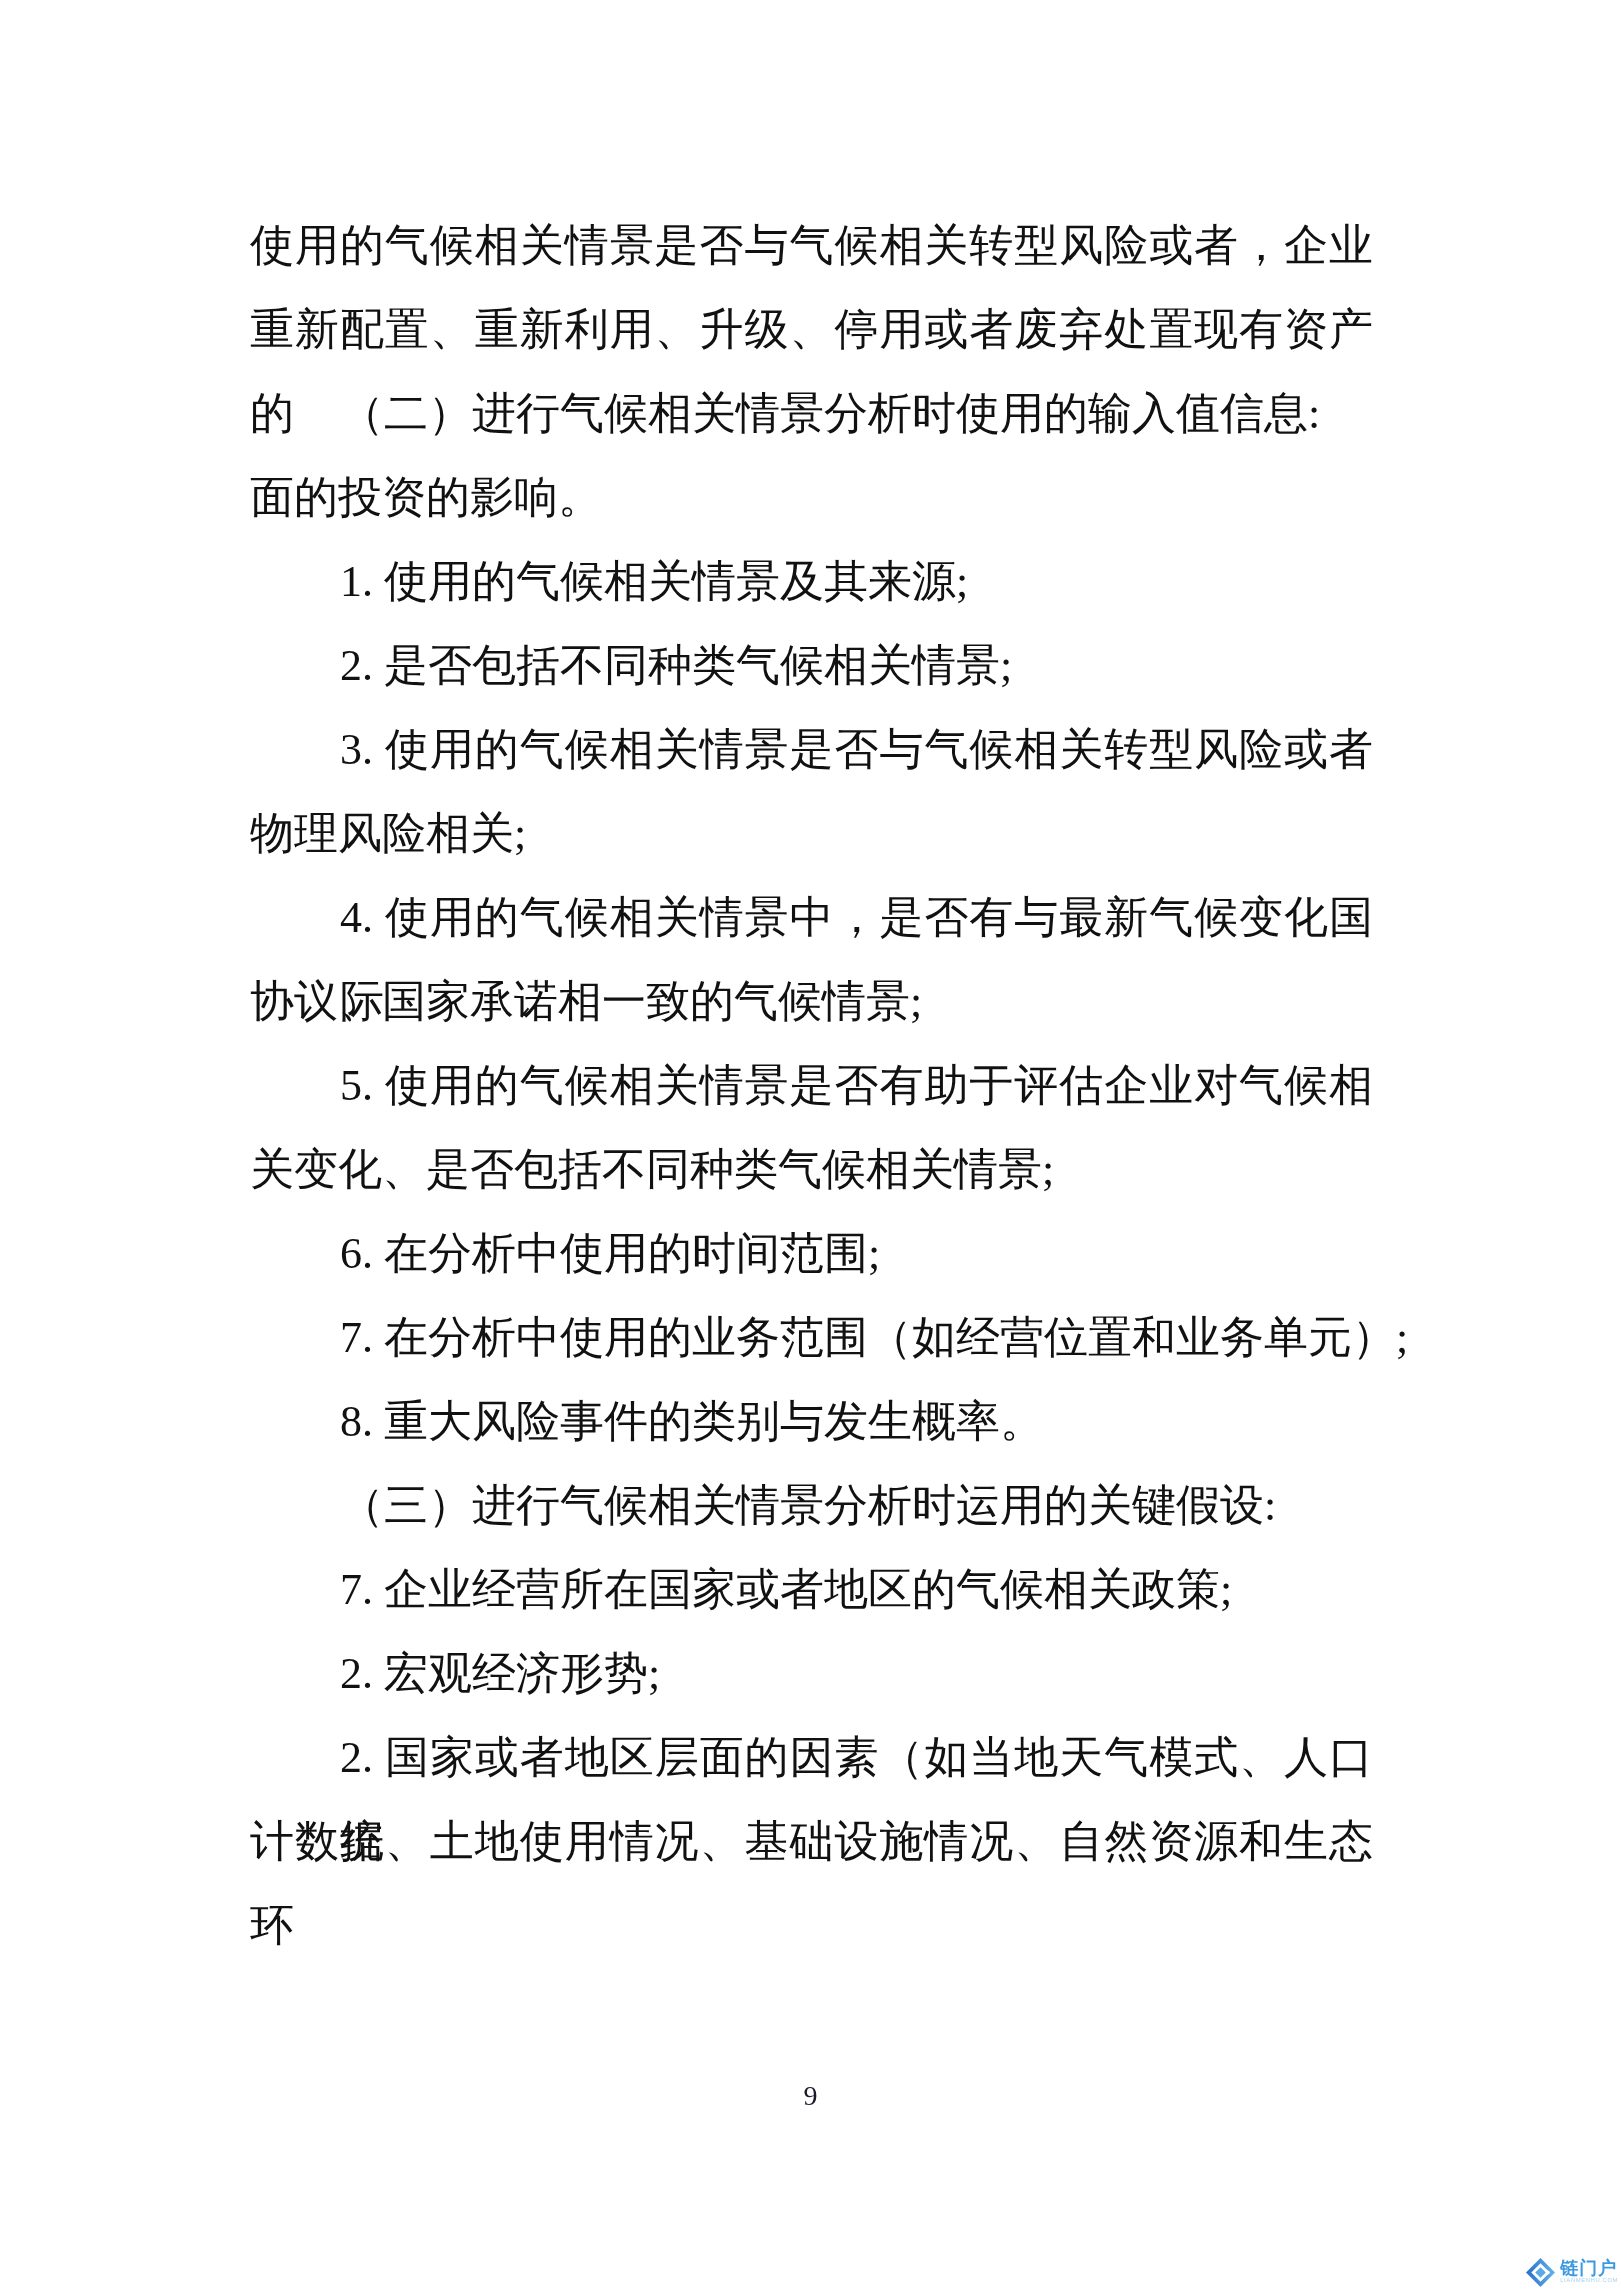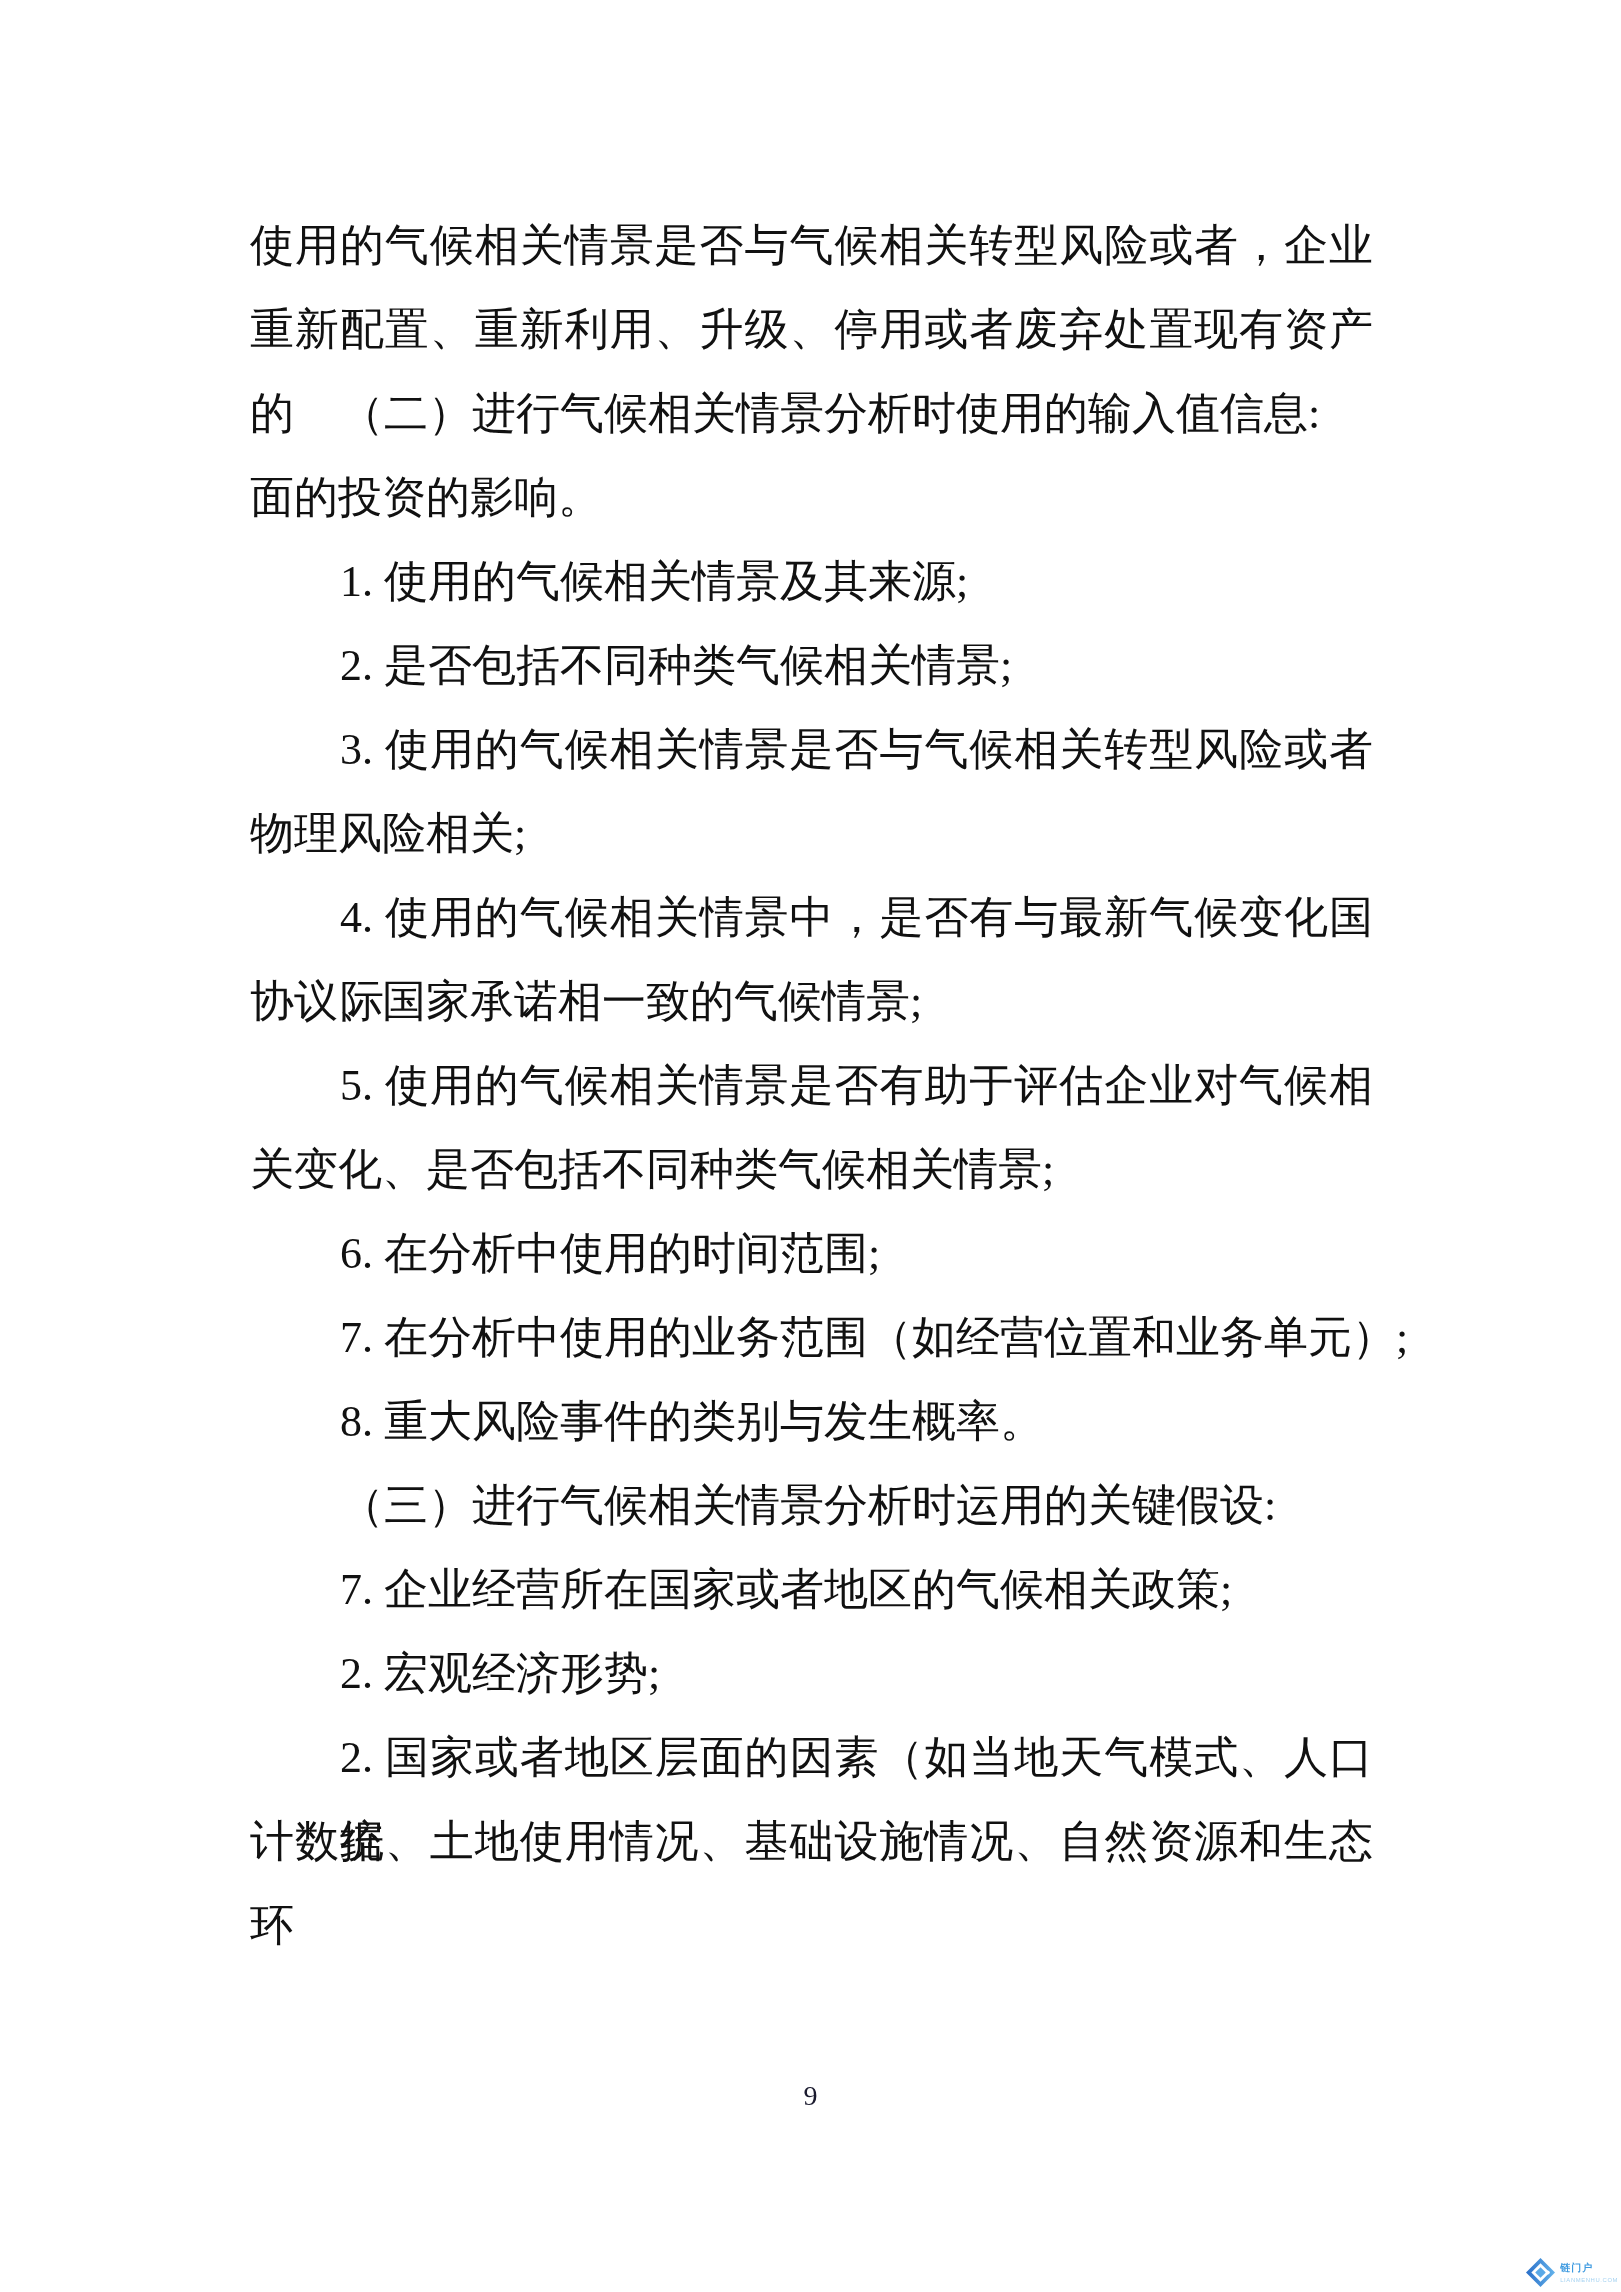--- a/index.html
+++ b/index.html
@@ -54,21 +54,21 @@
     height: 31px;
   }
   .footer-logo svg { display: block; }
   .logo-text {
     display: flex;
     flex-direction: column;
     justify-content: center;
     font-family: "Liberation Sans", sans-serif;
   }
   .logo-name {
-    font-size: 10px;
+    font-size: 18px;
     line-height: 16.7px;
     font-weight: bold;
     color: #3d9ae0;
     letter-spacing: 1px;
   }
   .logo-domain {
     font-size: 5.9px;
     line-height: 7.8px;
     color: #a5d2f1;
     letter-spacing: 0.6px;

